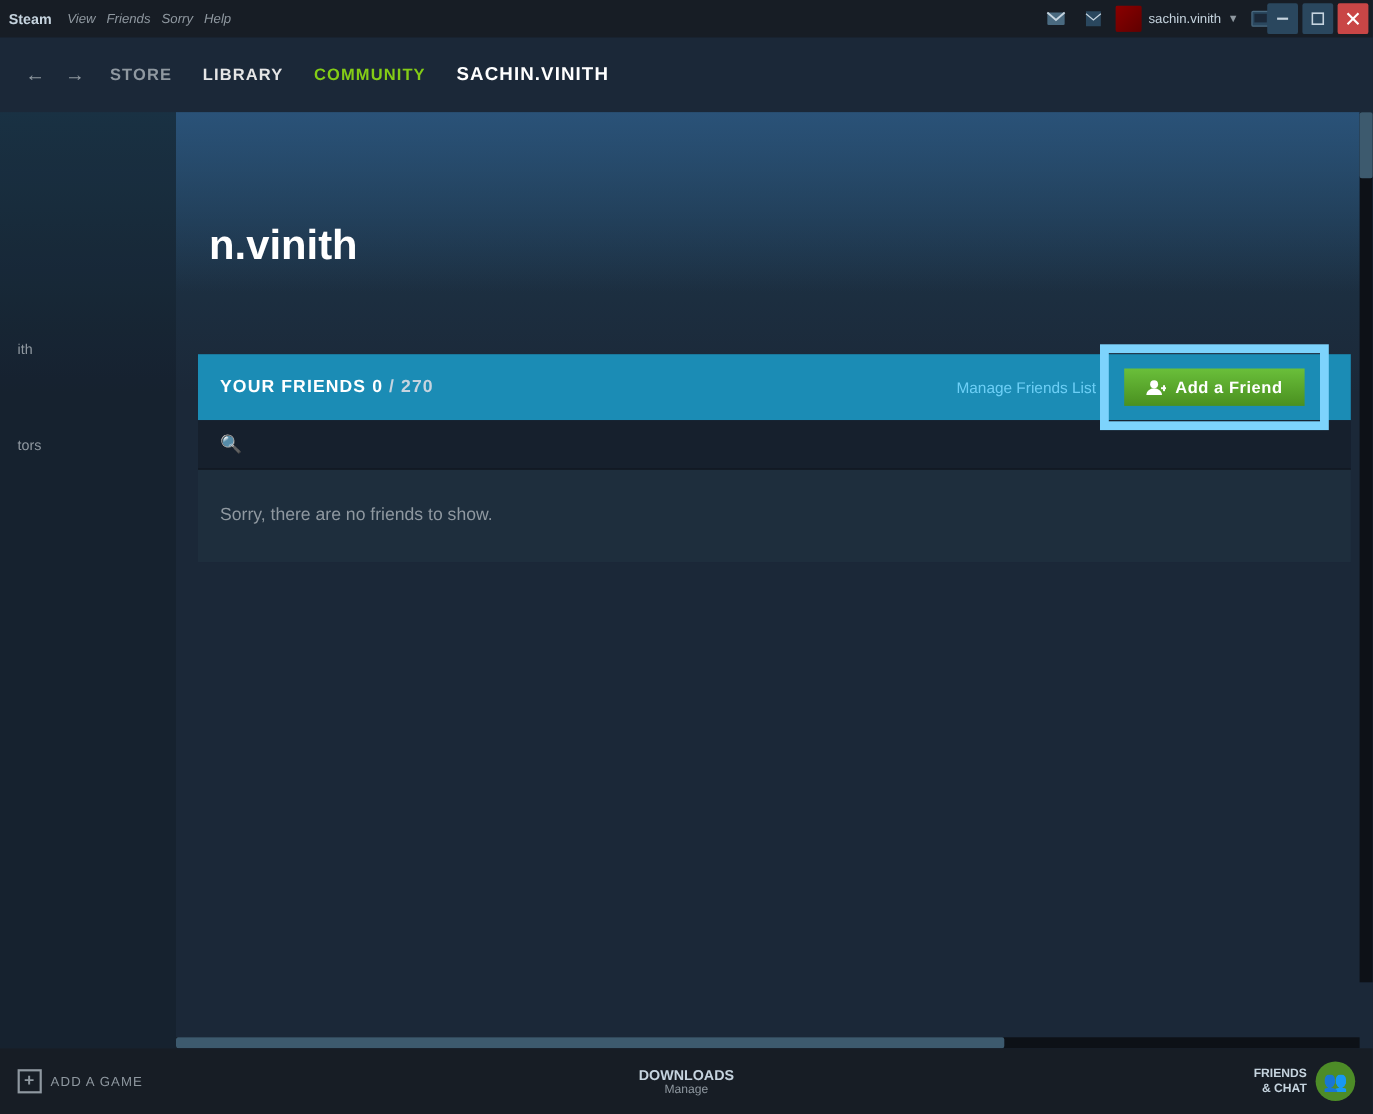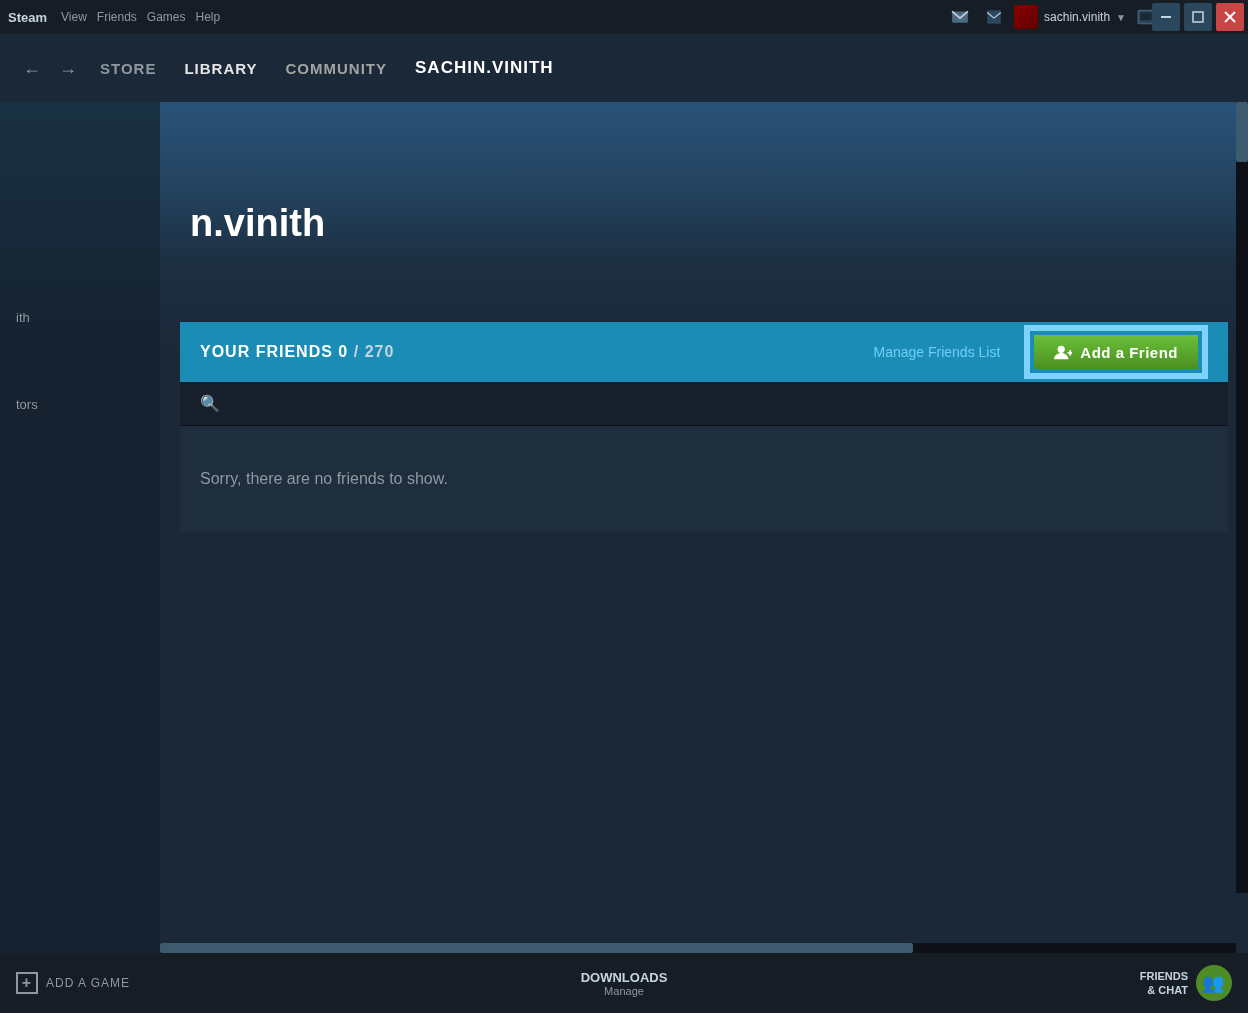--- a/index.html
+++ b/index.html
@@ -28,20 +28,21 @@
       gap: 14px;
     }
     .title-bar-steam {
       color: #c6d4df;
       font-size: 13px;
       font-weight: bold;
     }
     .title-bar-menu {
       display: flex;
       gap: 10px;
+      font-style: italic;
     }
     .title-bar-menu span {
       color: #8f98a0;
       font-size: 12px;
       cursor: pointer;
     }
     .title-bar-right {
       position: absolute;
       right: 0;
       top: 0;
@@ -127,21 +128,21 @@
       font-weight: bold;
       text-transform: uppercase;
       letter-spacing: 1px;
       padding: 8px 12px;
       cursor: pointer;
       text-decoration: none;
       text-align: center;
     }
     .nav-store { color: #8f98a0; }
     .nav-library { color: #e5e5e5; }
-    .nav-community { color: #a3a3a3; }
+    .nav-community { color: #84cc16; }
     .nav-username { color: #ffffff; font-size: 17px; font-weight: bold; letter-spacing: 1px; }
 
     
     .main-content {
       width: 100%;
       height: calc(1013px - 34px - 68px - 60px);
       background: linear-gradient(180deg, #1e3a4f 0%, #1b2838 30%, #1b2838 100%);
       display: flex;
       position: relative;
     }
@@ -207,28 +208,28 @@
       font-weight: bold;
       color: #ffffff;
     }
     .friends-count-total {
       color: #c6d4df;
     }
     .manage-btn {
       color: #6dcff6;
       font-size: 14px;
       cursor: pointer;
-      margin-right: 24px;
+      margin-right: 4px;
       text-decoration: none;
       text-align: center;
     }
 
     .add-friend-btn-wrapper {
-      border: 6px solid #7dd3fc;
-      padding: 4px;
+      border: 8px solid #7dd3fc;
+      padding: 14px;
     }
     .add-friend-btn {
       background: linear-gradient(180deg, #6abf3a 0%, #4a9020 100%);
       color: #ffffff;
       font-size: 15px;
       font-weight: bold;
       padding: 8px 20px;
       border: none;
       cursor: pointer;
       display: flex;
@@ -256,21 +257,21 @@
       outline: none;
       color: #8f98a0;
       font-size: 14px;
       width: 380px;
     }
     .search-input::placeholder { color: #8f98a0; }
 
     
     .no-friends {
       background: #1e2e3d;
-      padding: 44px 20px;
+      padding: 33px 20px;
       color: #8f98a0;
       font-size: 16px;
     }
 
     
     .status-bar {
       width: 100%;
       height: 60px;
       background: #171d25;
       position: absolute;
@@ -387,21 +388,21 @@
   </style>
 </head>
 <body>
 
 <div class="title-bar">
   <div class="title-bar-left">
     <span class="title-bar-steam">Steam</span>
     <div class="title-bar-menu">
       <span>View</span>
       <span>Friends</span>
-      <span>Games</span>
+      <span>Sorry</span>
       <span>Help</span>
     </div>
   </div>
   <div class="user-area">
 
     <div class="icon-notif">
       <svg viewBox="0 0 16 16" style="width:18px;height:18px;fill:#c6d4df;">
         <rect x="1" y="3" width="14" height="10" rx="1" fill="#4a6a80"></rect>
         <polyline points="1,3 8,9 15,3" fill="none" stroke="#c6d4df" stroke-width="1.5"></polyline>
       </svg>

